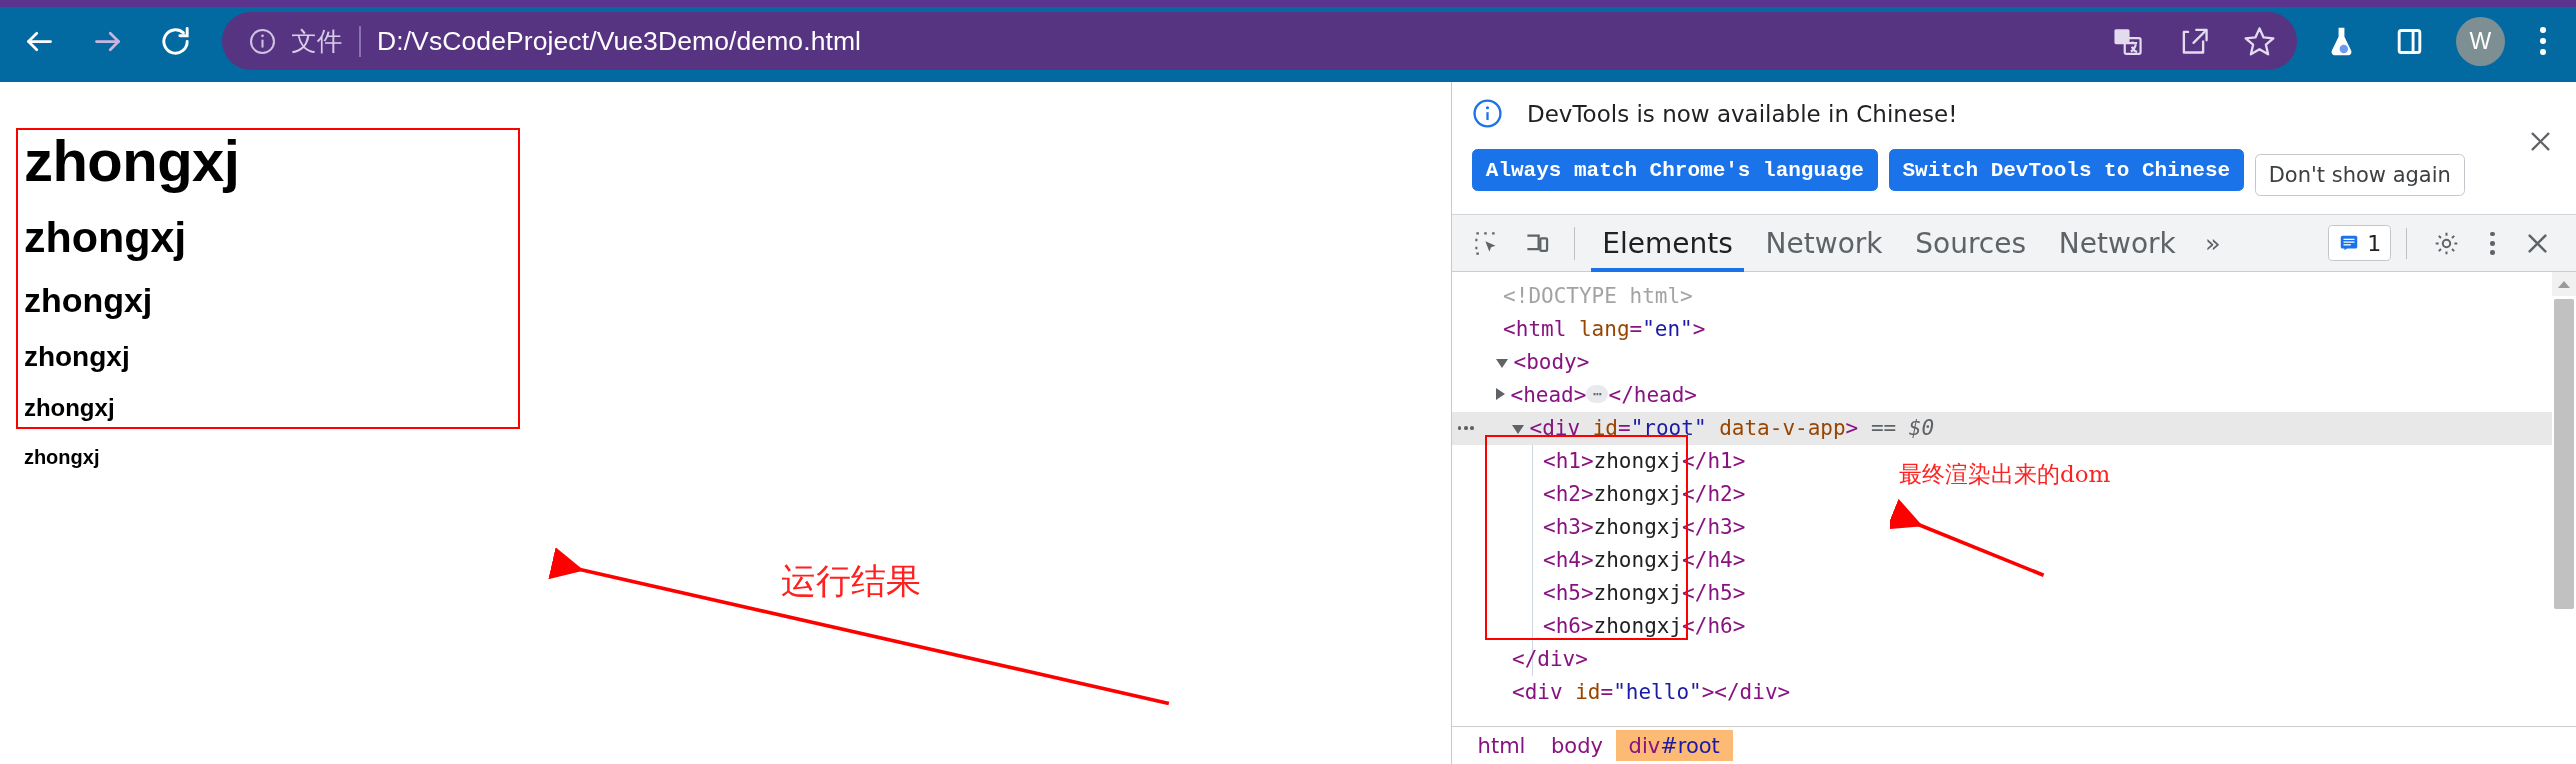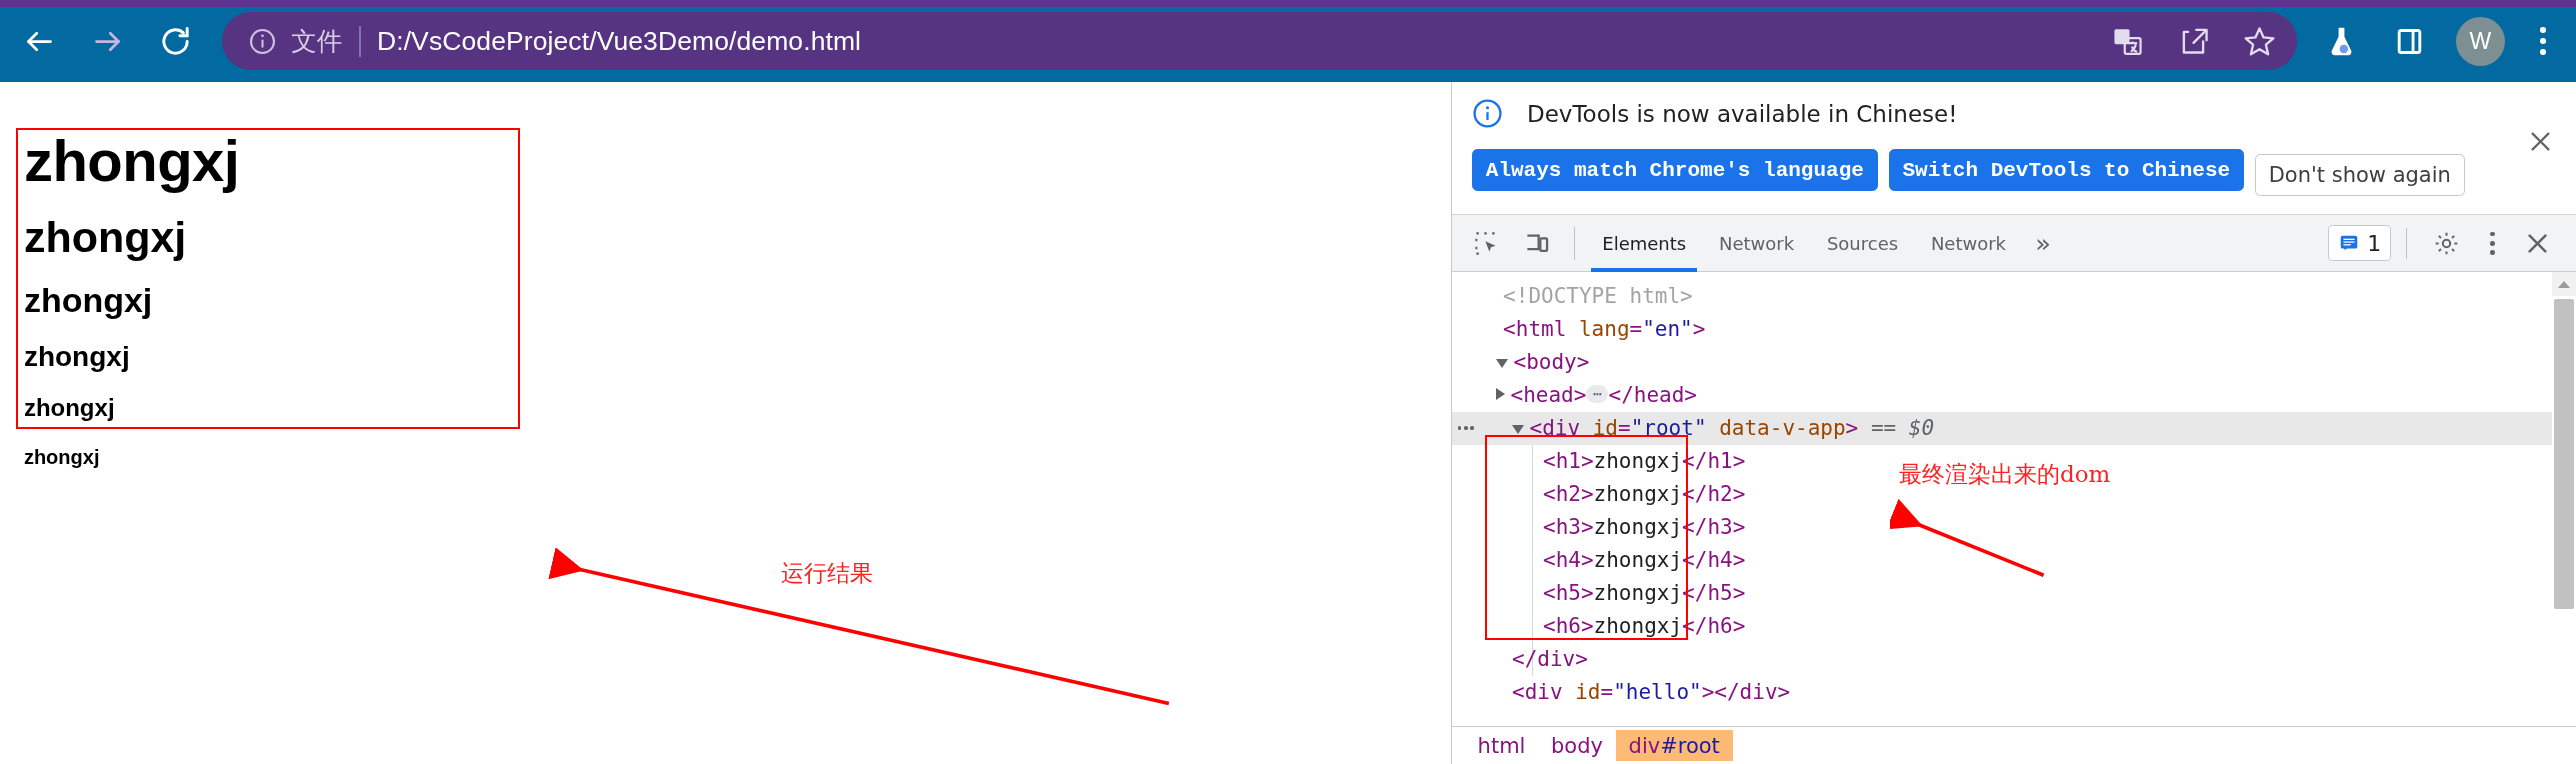--- a/index.html
+++ b/index.html
@@ -87,21 +87,21 @@
   }
   #render-box h1 { font-size:58px; font-weight:bold; line-height:1.0; margin-top:1.8px; letter-spacing:-0.5px; }
   #render-box h2 { font-size:43px; font-weight:bold; line-height:1.0; margin-top:26.5px; }
   #render-box h3 { font-size:34px; font-weight:bold; line-height:1.0; margin-top:24px; }
   #render-box h4 { font-size:28px; font-weight:bold; line-height:1.0; margin-top:25.6px; }
   #render-box h5 { font-size:24px; font-weight:bold; line-height:1.0; margin-top:25.6px; }
   #render-box h6 { font-size:20px; font-weight:bold; line-height:1.0; margin-top:27px; }
 
   #annotation-left-text {
     position:absolute; left:781px; top:476px;
-    color:#ff2020; font-size:23px;
+    color:#ff2020; font-size:35px;
     font-family:"DejaVu Serif", serif;
     white-space:nowrap;
   }
   #annotation-left-arrow { position:absolute; left:539px; top:457px; }
 
   
   #devtools {
     position:absolute; left:1451px; top:82px; width:1125px; height:682px;
     background:#ffffff;
     border-left:1.8px solid #c9c9c9;
@@ -130,21 +130,21 @@
   }
 
   #dt-tabbar {
     display:flex; align-items:center; height:57px;
     background:#f1f3f4; border-bottom:0.9px solid #cdcdcd;
     padding: 0 12.8px 0 9px; position:relative;
   }
   .dt-tool-icon { width:40px; height:40px; display:flex; align-items:center; justify-content:center; color:#5f6368; margin: 0 5.5px; }
   #dt-tab-divider { width:0.9px; height:33px; background:#c0c0c0; margin: 0 11px; }
   .dt-tab {
-    font-size:18px; color:#5f6368; padding: 0 16.4px; height:57px;
+    font-size:28px; color:#5f6368; padding: 0 16.4px; height:57px;
     display:flex; align-items:center; position:relative;
     font-family:"DejaVu Sans", sans-serif;
   }
   .dt-tab.active { color:#202124; }
   .dt-tab.active::after {
     content:""; position:absolute; left:5.5px; right:5.5px; bottom:0; height:3.7px; background:#1a73e8;
   }
   #dt-tab-more { font-size:25.6px; color:#5f6368; padding: 0 12.8px; }
   #dt-tabbar-right { margin-left:auto; display:flex; align-items:center; gap:9px; }
   #dt-msg-badge {

